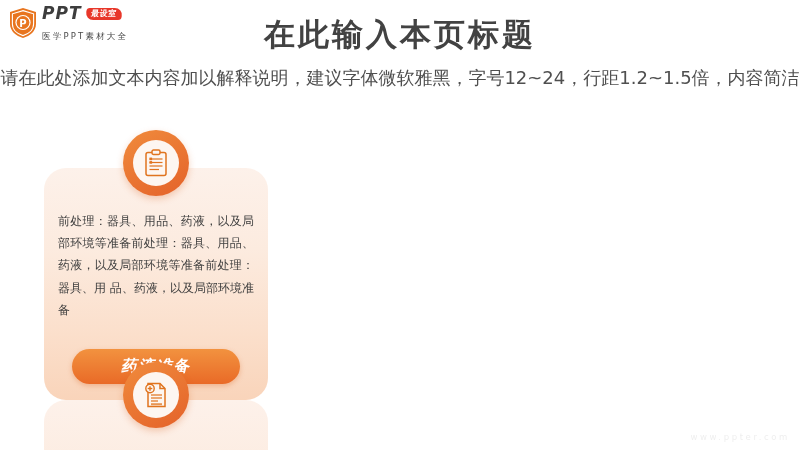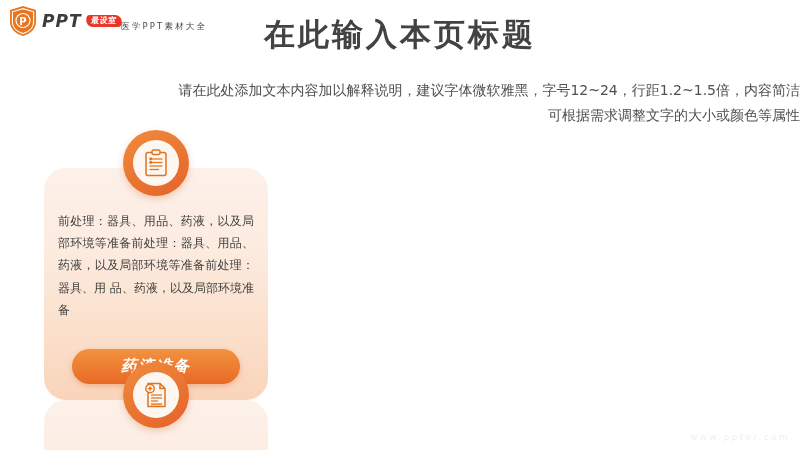--- a/index.html
+++ b/index.html
@@ -31,21 +31,21 @@
   }
   .shield {
     width: 30px;
     height: 32px;
     position: relative;
     flex: 0 0 auto;
   }
   .shield svg { display: block; }
   .logo-text {
     display: flex;
-    flex-direction: row;
+    flex-direction: column;
     justify-content: center;
     line-height: 1;
   }
   .logo-row1 {
     display: flex;
     align-items: center;
     gap: 4px;
   }
   .logo-ppt {
     font-family: "DejaVu Sans", "Liberation Sans", sans-serif;
@@ -86,25 +86,24 @@
     font-size: 31px;
     font-weight: bold;
     color: #424242;
     letter-spacing: 3px;
   }
   .subtitle {
     position: absolute;
     top: 62px;
     left: 0;
     right: 0;
-    text-align: right;
-    font-size: 14px;
+    text-align: center;
+    font-size: 18px;
     color: #4f4f4f;
     line-height: 1.75;
-    margin-top: 16px;
   }
   .subtitle div { white-space: nowrap; }
 
   
   .cards {
     position: absolute;
     top: 168px;
     left: 44px;
     right: 44px;
     display: flex;
@@ -210,21 +209,20 @@
         <span class="logo-badge">最设室</span>
       </div>
       <div class="logo-sub">医学PPT素材大全</div>
     </div>
   </div>
 
   <div class="title">在此输入本页标题</div>
 
   <div class="subtitle">
     <div>请在此处添加文本内容加以解释说明，建议字体微软雅黑，字号12~24，行距1.2~1.5倍，内容简洁</div>
-    <div>可根据需求调整文字的大小或颜色等属性</div>
   </div>
 
   <div class="cards">
 
     <div class="card">
       <div class="icon-badge">
         <div class="icon-inner">
           <svg width="26" height="28" viewBox="0 0 26 28">
             <rect x="3" y="3.5" width="20" height="23" rx="2" fill="none" stroke="#e0741f" stroke-width="1.5"></rect>
             <rect x="9" y="1" width="8" height="4.5" rx="1.4" fill="#fdf6f1" stroke="#e0741f" stroke-width="1.5"></rect>

